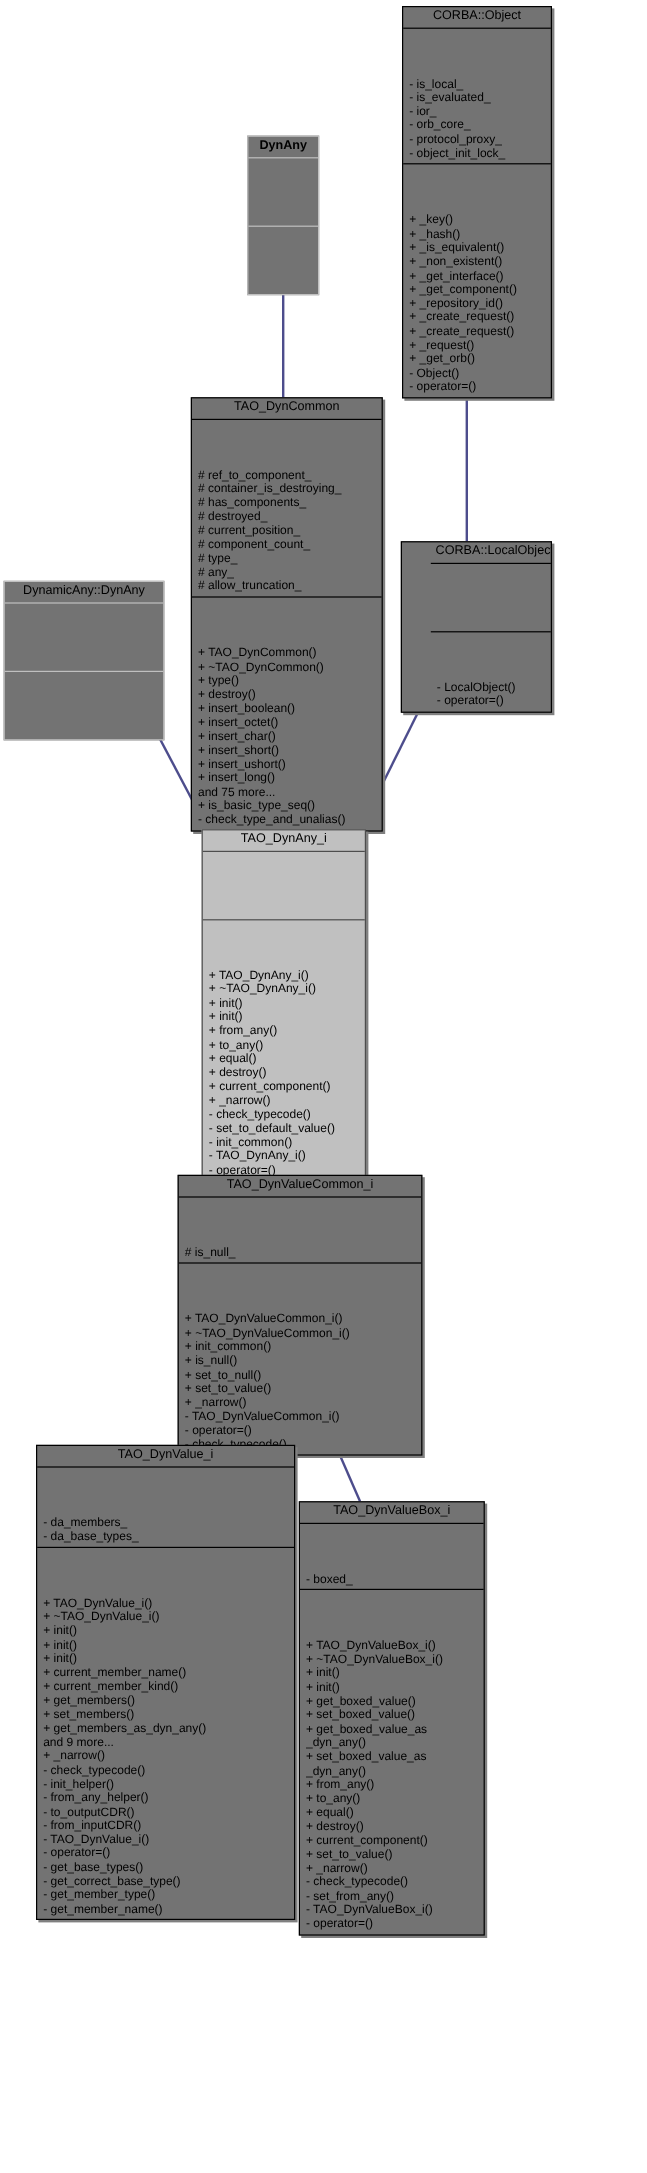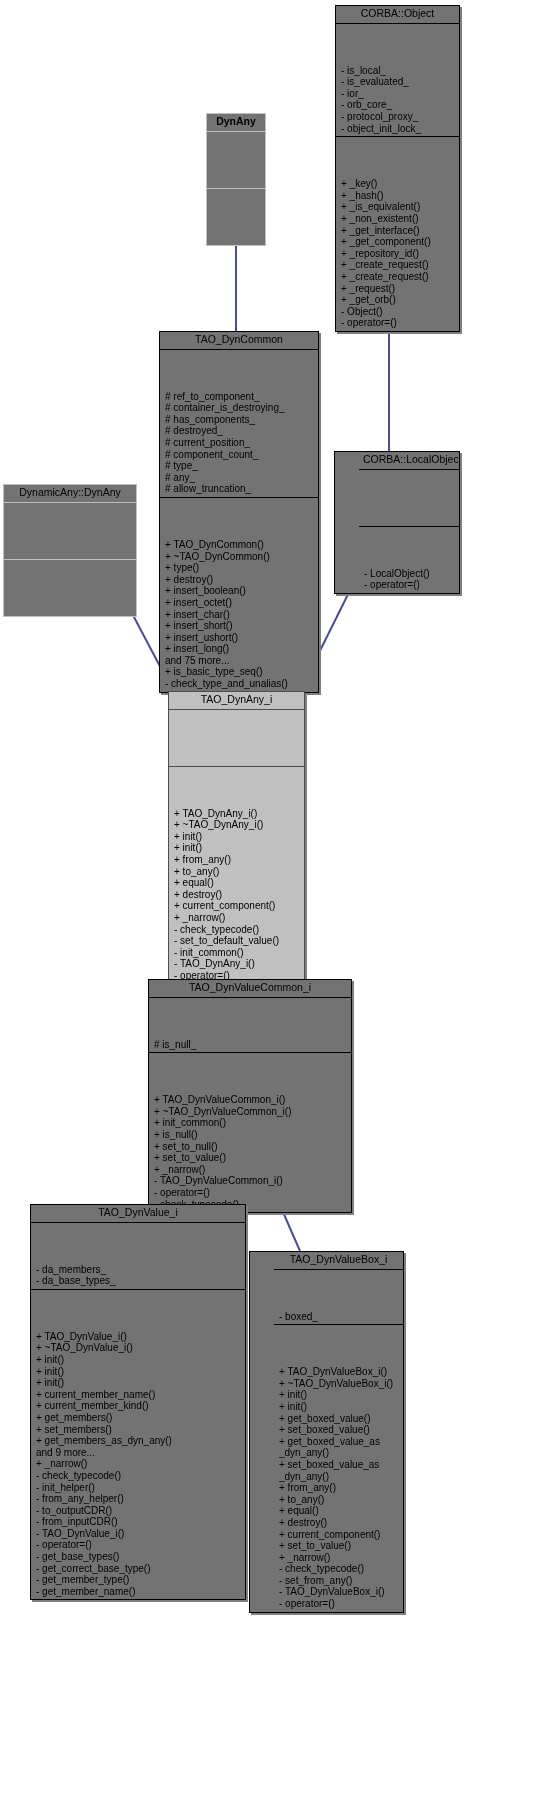--- a/index.html
+++ b/index.html
@@ -82,21 +82,21 @@
 
   
   #box-corba-object      { left: 335px; top: 5px;    width: 125px; }
   #box-dynany            { left: 206px; top: 113px;  width: 60px; font-weight: bold;  }
   #box-tao-dyncommon     { left: 159px; top: 331px;  width: 160px; }
   #box-dynamicany-dynany { left: 3px;   top: 484px;  width: 134px; }
   #box-corba-localobject { left: 334px; top: 451px;  width: 126px; padding-left: 24px; }
   #box-tao-dynany-i      { left: 168px; top: 691px;  width: 137px; }
   #box-dynvaluecommon    { left: 148px; top: 979px;  width: 204px; }
   #box-tao-dynvalue-i    { left: 30px;  top: 1204px; width: 216px; }
-  #box-tao-dynvaluebox-i { left: 249px; top: 1251px; width: 155px; padding-left: 24px; }
+  #box-tao-dynvaluebox-i { left: 249px; top: 1251px; width: 155px; }
 </style>
 </head>
 <body>
 
 <div id="diagram">
 
   <svg id="edges" width="539" height="1811" viewBox="0 0 539 1811">
     <defs></defs>
 
     <g>

